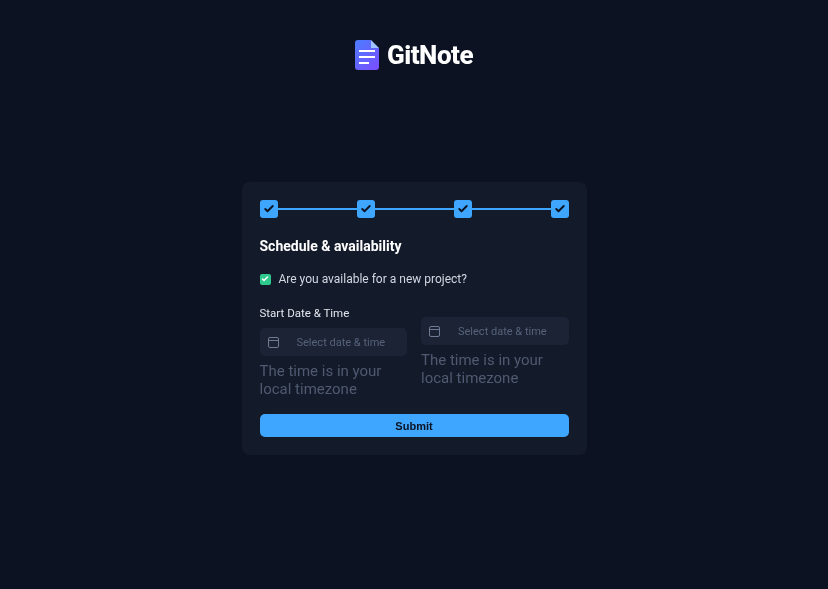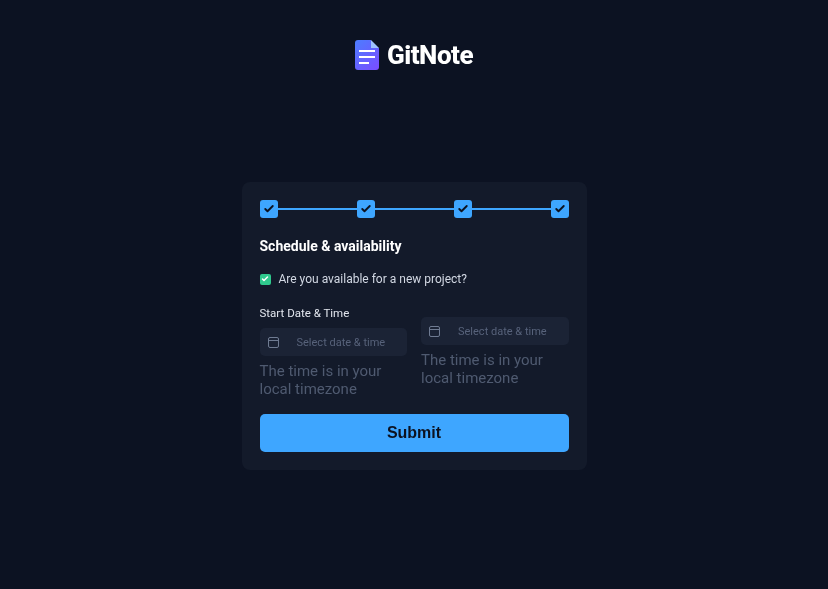--- a/index.html
+++ b/index.html
@@ -166,24 +166,24 @@
     font-size: 15px;
     color: #4f5a70;
     margin-top: 6px;
   }
 
   .submit {
     width: 100%;
     background: #3ea6ff;
     color: #0c1220;
     font-weight: 700;
-    font-size: 16px;
+    font-size: 11px;
     border: none;
     border-radius: 5px;
-    height: 38px;
+    height: 23px;
     cursor: pointer;
   }
 </style>
 </head>
 <body>
 
 <div class="logo-wrap">
   <div class="logo-icon">
     <span class="line3"></span>
     <span class="fold"></span>

